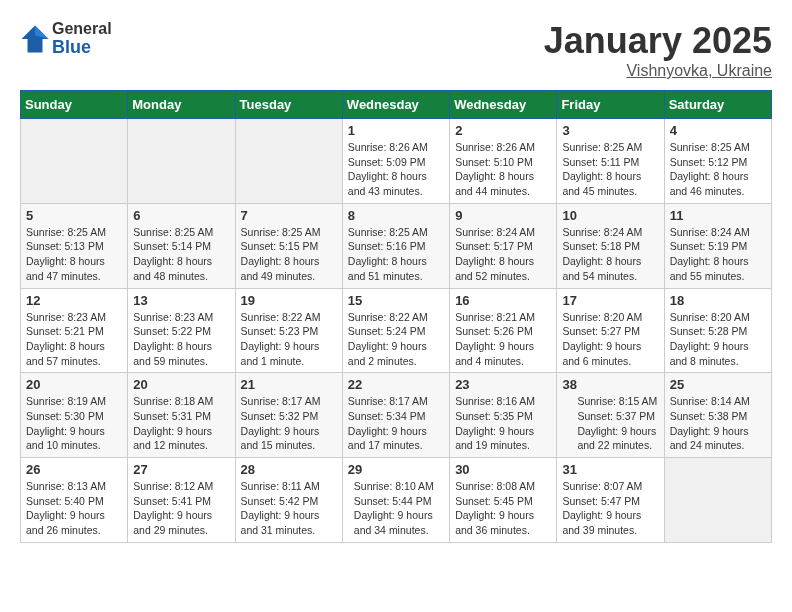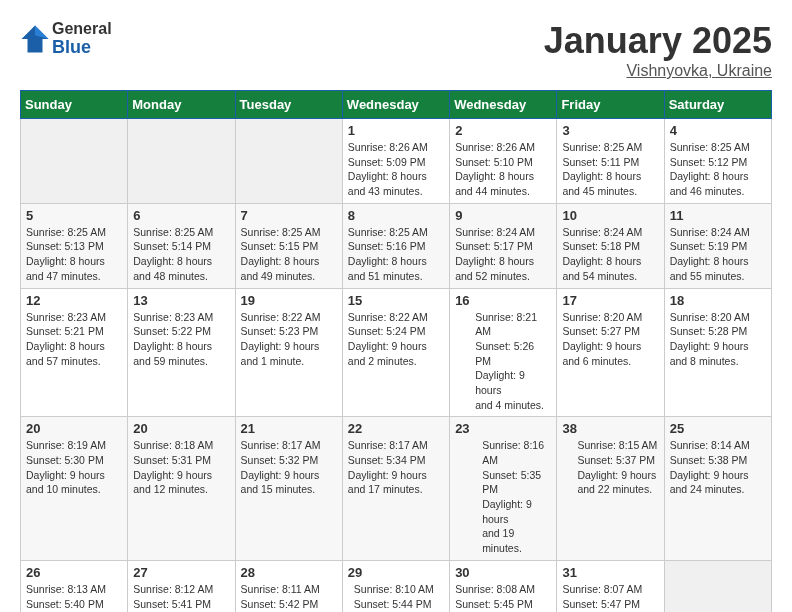--- a/index.html
+++ b/index.html
@@ -236,21 +236,21 @@
         </td>
         <td>
           <span class="day-number">15</span>
           <div class="day-info" style="white-space: pre-line;">Sunrise: 8:22 AM
 Sunset: 5:24 PM
 Daylight: 9 hours
 and 2 minutes.</div>
         </td>
         <td>
           <span class="day-number">16</span>
-          <div class="day-info" style="white-space: pre-line; margin-left: 20px;">Sunrise: 8:21 AM
+          <div class="day-info" style="white-space: pre-line;">Sunrise: 8:21 AM
 Sunset: 5:26 PM
 Daylight: 9 hours
 and 4 minutes.</div>
         </td>
         <td>
           <span class="day-number">17</span>
           <div class="day-info" style="white-space: pre-line;">Sunrise: 8:20 AM
 Sunset: 5:27 PM
 Daylight: 9 hours
 and 6 minutes.</div>
@@ -287,21 +287,21 @@
         </td>
         <td>
           <span class="day-number">22</span>
           <div class="day-info" style="white-space: pre-line;">Sunrise: 8:17 AM
 Sunset: 5:34 PM
 Daylight: 9 hours
 and 17 minutes.</div>
         </td>
         <td>
           <span class="day-number">23</span>
-          <div class="day-info" style="white-space: pre-line; margin-left: 27px;">Sunrise: 8:16 AM
+          <div class="day-info" style="white-space: pre-line;">Sunrise: 8:16 AM
 Sunset: 5:35 PM
 Daylight: 9 hours
 and 19 minutes.</div>
         </td>
         <td>
           <span class="day-number">38</span>
           <div class="day-info" style="white-space: pre-line; margin-left: 15px;">Sunrise: 8:15 AM
 Sunset: 5:37 PM
 Daylight: 9 hours
 and 22 minutes.</div>

